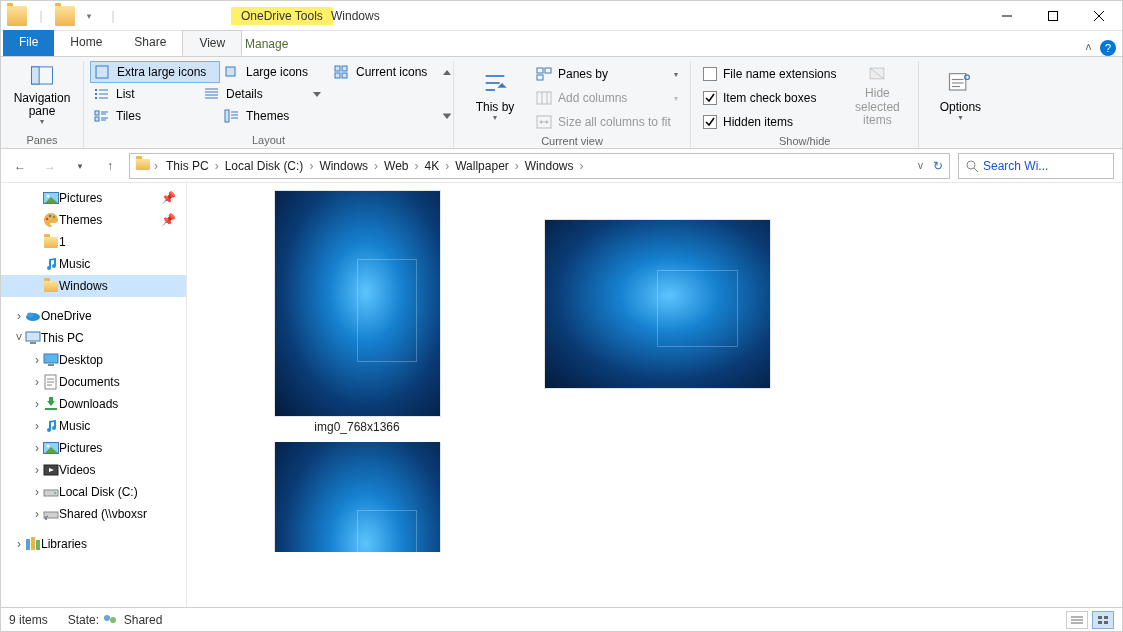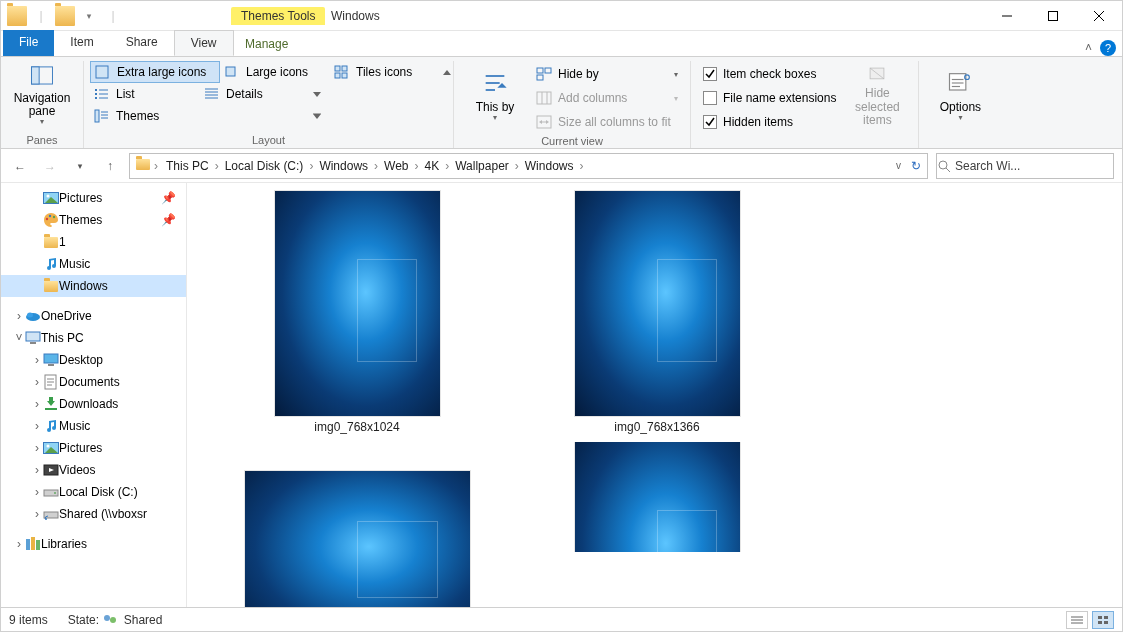--- a/index.html
+++ b/index.html
@@ -240,27 +240,27 @@
     .addrrow .sep {
       color: #888;
       padding: 0 2px;
     }
     .addrrow .refresh {
       margin-left: auto;
       padding-right: 6px;
       color: #0066cc;
     }
     .addrrow .searchbox {
-      width: 178px;
+      width: 156px;
       height: 26px;
       border: 1px solid #c0c0c0;
       display: flex;
       align-items: center;
-      padding-left: 0;
-      color: #404040;
+      padding-left: 6px;
+      color: #1d4ed8;
       gap: 4px;
     }
     
     .main {
       flex: 1;
       display: flex;
       min-height: 0;
     }
     .sidebar {
       width: 186px;
@@ -389,21 +389,21 @@
       <span>
           <span class="ic folder-mini"></span>
         </span>
       <span style="color:#ccc">|</span>
       <span>
           <span class="ic folder-mini"></span>
         </span>
       <span style="color:#777;font-size:9px;">▾</span>
       <span style="color:#ccc">|</span>
     </div>
-    <div class="contextual-label">Themes Tools</div>
+    <div class="contextual-label">OneDrive Tools</div>
     <div class="title-text">Windows</div>
     <div class="winbtns">
       <div>
           <svg width="10" height="10">
             <line x1="0" y1="5" x2="10" y2="5" stroke="#000"></line>
           </svg>
         </div>
       <div>
           <svg width="10" height="10">
             <rect x="0.5" y="0.5" width="9" height="9" fill="none" stroke="#000"></rect>
@@ -413,21 +413,21 @@
           <svg width="10" height="10">
             <line x1="0" y1="0" x2="10" y2="10" stroke="#000"></line>
             <line x1="10" y1="0" x2="0" y2="10" stroke="#000"></line>
           </svg>
         </div>
     </div>
   </div>
 
   <div class="tabs">
     <div class="file-tab">File</div>
-    <div class="tab">Item</div>
+    <div class="tab">Home</div>
     <div class="tab">Share</div>
     <div class="tab active">View</div>
     <div class="contextual-tab">Manage</div>
     <div class="help-btns">
       <span class="chevron">˄</span>
       <span class="qmark">?</span>
     </div>
   </div>
 
   <div class="ribbon">
@@ -461,21 +461,21 @@
               </svg>
             <span>Large icons</span>
           </div>
           <div class="smallbtn" style="min-width:110px">
             <svg width="16" height="14">
                 <rect x="1" y="1" width="5" height="5" fill="#d0e4f5" stroke="#3a7bbf"></rect>
                 <rect x="8" y="1" width="5" height="5" fill="#d0e4f5" stroke="#3a7bbf"></rect>
                 <rect x="1" y="8" width="5" height="5" fill="#d0e4f5" stroke="#3a7bbf"></rect>
                 <rect x="8" y="8" width="5" height="5" fill="#d0e4f5" stroke="#3a7bbf"></rect>
               </svg>
-            <span>Tiles icons</span>
+            <span>Current icons</span>
           </div>
           <div style="display:flex;flex-direction:column;justify-content:center;margin-left:2px">
             <svg width="10" height="7">
                 <polygon points="5,1 9,6 1,6" fill="#666"></polygon>
               </svg>
           </div>
         </div>
         <div style="display:flex">
           <div class="smallbtn" style="min-width:110px">
             <svg width="16" height="14">
@@ -497,20 +497,31 @@
               </svg>
             <span>Details</span>
           </div>
           <div style="display:flex;flex-direction:column;justify-content:center;margin-left:2px">
             <svg width="10" height="7">
                 <polygon points="1,1 9,1 5,6" fill="#666"></polygon>
               </svg>
           </div>
         </div>
         <div style="display:flex">
+          <div class="smallbtn">
+            <svg width="16" height="14">
+                <rect x="1" y="2" width="4" height="4" fill="#d0e4f5" stroke="#3a7bbf"></rect>
+                <line x1="7" y1="3" x2="14" y2="3" stroke="#3a7bbf"></line>
+                <line x1="7" y1="5" x2="12" y2="5" stroke="#3a7bbf"></line>
+                <rect x="1" y="8" width="4" height="4" fill="#d0e4f5" stroke="#3a7bbf"></rect>
+                <line x1="7" y1="9" x2="14" y2="9" stroke="#3a7bbf"></line>
+                <line x1="7" y1="11" x2="12" y2="11" stroke="#3a7bbf"></line>
+              </svg>
+            <span>Tiles</span>
+          </div>
           <div class="smallbtn" style="min-width:110px">
             <svg width="16" height="14">
                 <rect x="1" y="1" width="4" height="12" fill="#d0e4f5" stroke="#3a7bbf"></rect>
                 <line x1="7" y1="3" x2="14" y2="3" stroke="#3a7bbf"></line>
                 <line x1="7" y1="6" x2="14" y2="6" stroke="#3a7bbf"></line>
                 <line x1="7" y1="9" x2="14" y2="9" stroke="#3a7bbf"></line>
               </svg>
             <span>Themes</span>
           </div>
           <div style="width:110px"></div>
@@ -537,21 +548,21 @@
           <span>This by</span>
           <span style="font-size:8px;color:#666">▾</span>
         </div>
         <div class="vlist">
           <div class="smallbtn" style="min-width:150px">
             <svg width="16" height="14">
                 <rect x="1" y="1" width="6" height="5" fill="none" stroke="#3a7bbf"></rect>
                 <rect x="1" y="8" width="6" height="5" fill="none" stroke="#3a7bbf"></rect>
                 <rect x="9" y="1" width="6" height="5" fill="none" stroke="#3a7bbf"></rect>
               </svg>
-            <span>Hide by</span>
+            <span>Panes by</span>
             <span style="font-size:8px;color:#666;margin-left:auto">▾</span>
           </div>
           <div class="smallbtn" style="min-width:150px;color:#999">
             <svg width="16" height="14">
                 <rect x="1" y="1" width="14" height="12" fill="none" stroke="#bbb"></rect>
                 <line x1="6" y1="1" x2="6" y2="13" stroke="#bbb"></line>
                 <line x1="11" y1="1" x2="11" y2="13" stroke="#bbb"></line>
               </svg>
             <span>Add columns</span>
             <span style="font-size:8px;color:#bbb;margin-left:auto">▾</span>
@@ -569,46 +580,47 @@
       </div>
       <div class="group-label">Current view</div>
     </div>
 
     <div class="group">
       <div class="group-body">
         <div class="vlist">
           <div class="checkbox-row">
             <svg viewBox="0 0 14 14">
                 <rect x="0.5" y="0.5" width="13" height="13" fill="#fff" stroke="#888"></rect>
-                <polyline points="3,7 6,10 11,3" fill="none" stroke="#000" stroke-width="1.5"></polyline>
-              </svg>
-            <span>Item check boxes</span>
-          </div>
-          <div class="checkbox-row">
-            <svg viewBox="0 0 14 14">
-                <rect x="0.5" y="0.5" width="13" height="13" fill="#fff" stroke="#888"></rect>
               </svg>
             <span>File name extensions</span>
           </div>
           <div class="checkbox-row">
             <svg viewBox="0 0 14 14">
                 <rect x="0.5" y="0.5" width="13" height="13" fill="#fff" stroke="#888"></rect>
                 <polyline points="3,7 6,10 11,3" fill="none" stroke="#000" stroke-width="1.5"></polyline>
               </svg>
+            <span>Item check boxes</span>
+          </div>
+          <div class="checkbox-row">
+            <svg viewBox="0 0 14 14">
+                <rect x="0.5" y="0.5" width="13" height="13" fill="#fff" stroke="#888"></rect>
+                <polyline points="3,7 6,10 11,3" fill="none" stroke="#000" stroke-width="1.5"></polyline>
+              </svg>
             <span>Hidden items</span>
           </div>
         </div>
         <div class="bigbtn greyed">
           <svg viewBox="0 0 24 24">
               <rect x="3" y="4" width="18" height="14" fill="#eee" stroke="#bbb"></rect>
               <line x1="3" y1="4" x2="21" y2="18" stroke="#bbb"></line>
             </svg>
           <span>Hide selected items</span>
         </div>
       </div>
+      <div class="group-label">Show/hide</div>
     </div>
 
     <div class="group" style="border-right:none">
       <div class="group-body">
         <div class="bigbtn">
           <svg viewBox="0 0 24 24">
               <rect x="3" y="4" width="14" height="14" fill="#fff" stroke="#888"></rect>
               <polyline points="5,9 15,9" stroke="#888"></polyline>
               <polyline points="5,12 15,12" stroke="#888"></polyline>
               <polyline points="5,15 12,15" stroke="#888"></polyline>
@@ -804,26 +816,20 @@
             <svg width="16" height="16">
               <rect x="1" y="3" width="4" height="11" fill="#5ba0d6"></rect>
               <rect x="6" y="1" width="4" height="13" fill="#e9b444"></rect>
               <rect x="11" y="4" width="4" height="10" fill="#6ab56a"></rect>
             </svg>
           </span>
           <span>Libraries</span>
         </div>
       </div>
     <div class="content" id="content-area">
-        <div class="thumb-item">
-          <div class="thumb-box">
-            <div class="thumb-img" style="width:165px;height:225px"></div>
-          </div>
-          <div class="thumb-label">img0_768x1024</div>
-        </div>
         <div class="thumb-item">
           <div class="thumb-box">
             <div class="thumb-img" style="width:165px;height:225px"></div>
           </div>
           <div class="thumb-label">img0_768x1366</div>
         </div>
         <div class="thumb-item">
           <div class="thumb-box">
             <div class="thumb-img" style="width:225px;height:168px"></div>
           </div>

